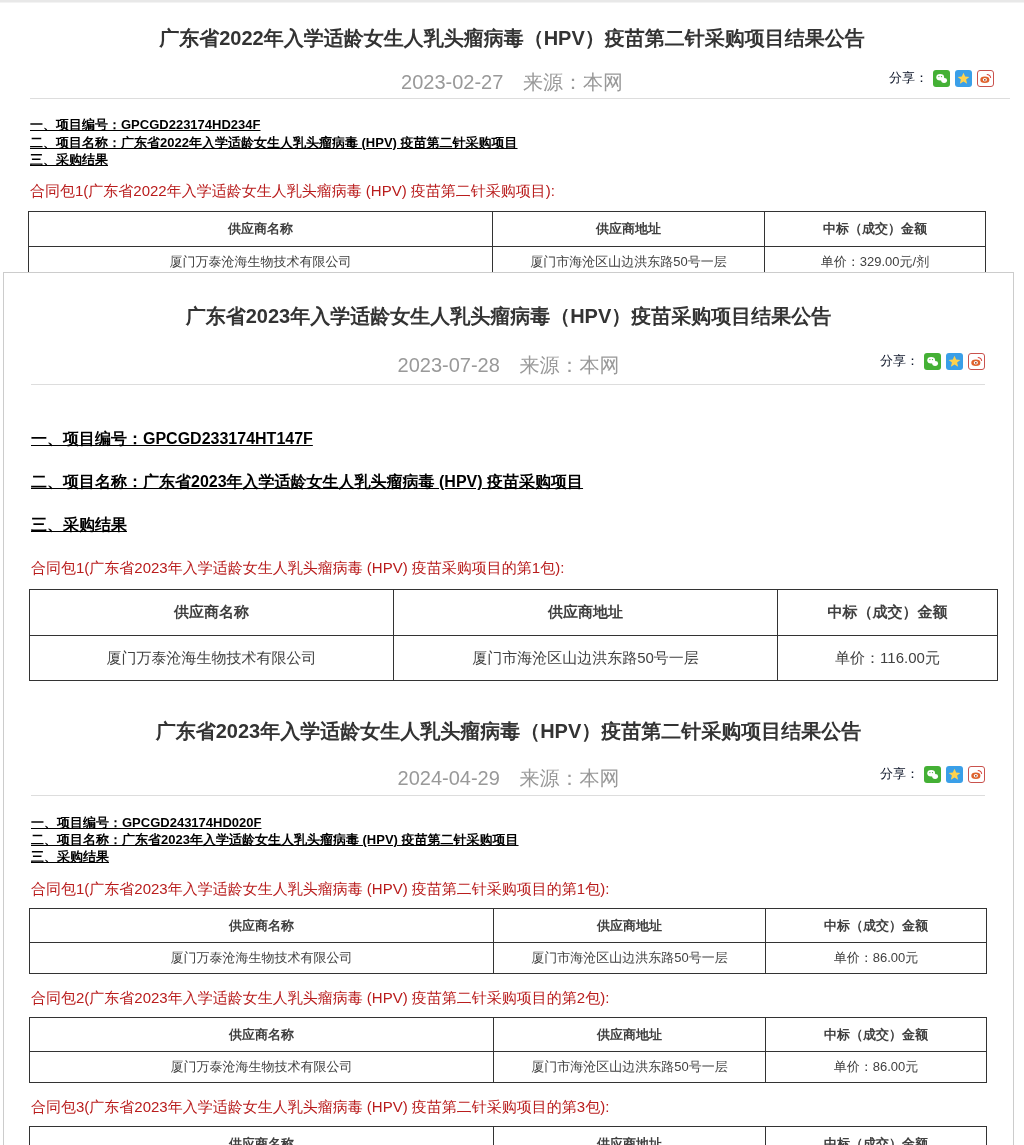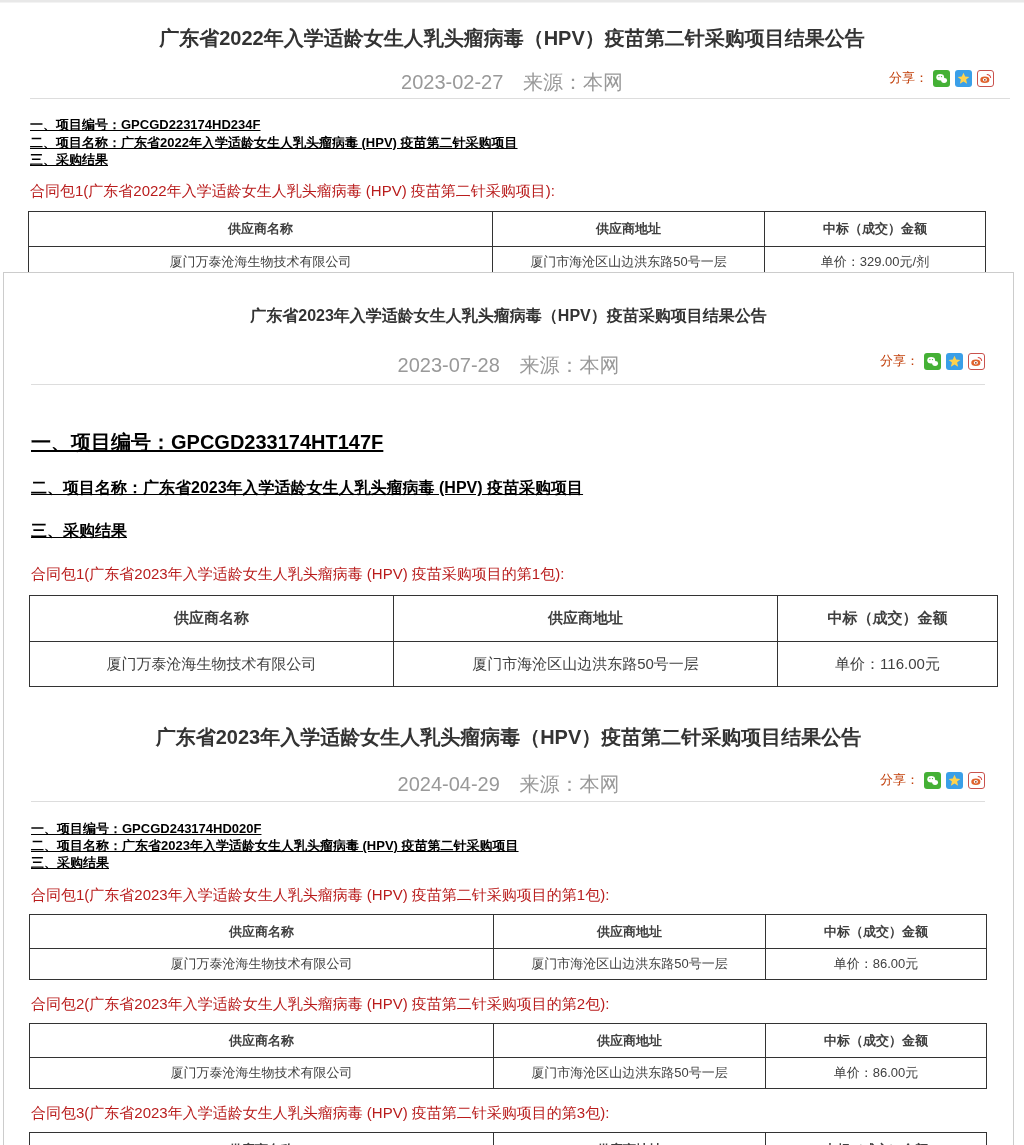--- a/index.html
+++ b/index.html
@@ -5,21 +5,21 @@
   * { margin:0; padding:0; box-sizing:border-box; }
   html,body { width:1024px; height:1145px; background:#fff; overflow:hidden;
     font-family:"Liberation Sans", sans-serif; color:#404040; }
   .top-strip { height:3px; background:#e8e8e8; border-bottom:1px solid #f3f3f3; }
 
   
   .ann-title { text-align:center; font-weight:bold; color:#333; }
   .meta-row { position:relative; height:20px; }
   .meta-center { text-align:center; font-size:20px; color:#999; }
   .meta-center .src-lab { margin-left:14px; }
-  .share { position:absolute; top:0; display:flex; align-items:center; font-size:13px; color:#c2410c; }
+  .share { position:absolute; top:0; display:flex; align-items:center; font-size:13px; color:#0f172a; }
   .share .ic { width:17px; height:17px; border-radius:3px; margin-left:5px; display:inline-flex;
     align-items:center; justify-content:center; cursor:pointer; }
   .ic-wechat { background:#44b035; }
   .ic-qzone  { background:#3a9fe8; }
   .ic-weibo  { background:#fff; border:1px solid #c9524d; }
   .divider { border-top:1px solid #ddd; }
   .info { font-weight:bold; color:#000000;text-decoration:underline; }
   .pkg-intro { color:#b91c1c; }
   table { border-collapse:collapse; table-layout:fixed; }
   table, th, td { border:1px solid #333; }
@@ -35,25 +35,25 @@
   #ann1 .info-block { margin:17px 0 0 30px; font-size:13px; line-height:17.5px; }
   #ann1 .pkg-intro { margin:13px 0 0 30px; font-size:15px; }
   #ann1 table { margin:10px 0 0 28px; width:957px; font-size:13px; }
   #ann1 th { height:35px; }
   #ann1 td { height:31px; }
 
   
   #card { position:absolute; top:272px; left:3px; width:1011px; height:873px;
     background:#fff; border:1px solid #ccc; border-bottom:none; overflow:hidden; }
 
-  #ann2 .ann-title { margin:30px 80px 0; font-size:16px; line-height:26px; }
+  #ann2 .ann-title { margin:30px 80px 0; font-size:20px; line-height:26px; }
   #ann2 .meta-row { margin-top:23px; }
   #ann2 .share { right:28px; }
   #ann2 .divider { margin:12px 28px 0 27px; }
-  #ann2 .i1 { margin:44px 0 4px 27px; font-size:20px; }
+  #ann2 .i1 { margin:44px 0 4px 27px; font-size:16px; }
   #ann2 .i2, #ann2 .i3 { margin:22px 0 0 27px; font-size:16px; }
   #ann2 .pkg-intro { margin:23px 0 0 27px; font-size:15px; }
   #ann2 table { margin:11px 0 0 25px; width:968px; font-size:15px; }
   #ann2 th { height:46px; }
   #ann2 td { height:45px; }
 
   #ann3 .ann-title { margin:37px 80px 0; font-size:20px; line-height:26px; }
   #ann3 .meta-row { margin-top:21px; }
   #ann3 .share { right:28px; }
   #ann3 .divider { margin:10px 28px 0 27px; }

